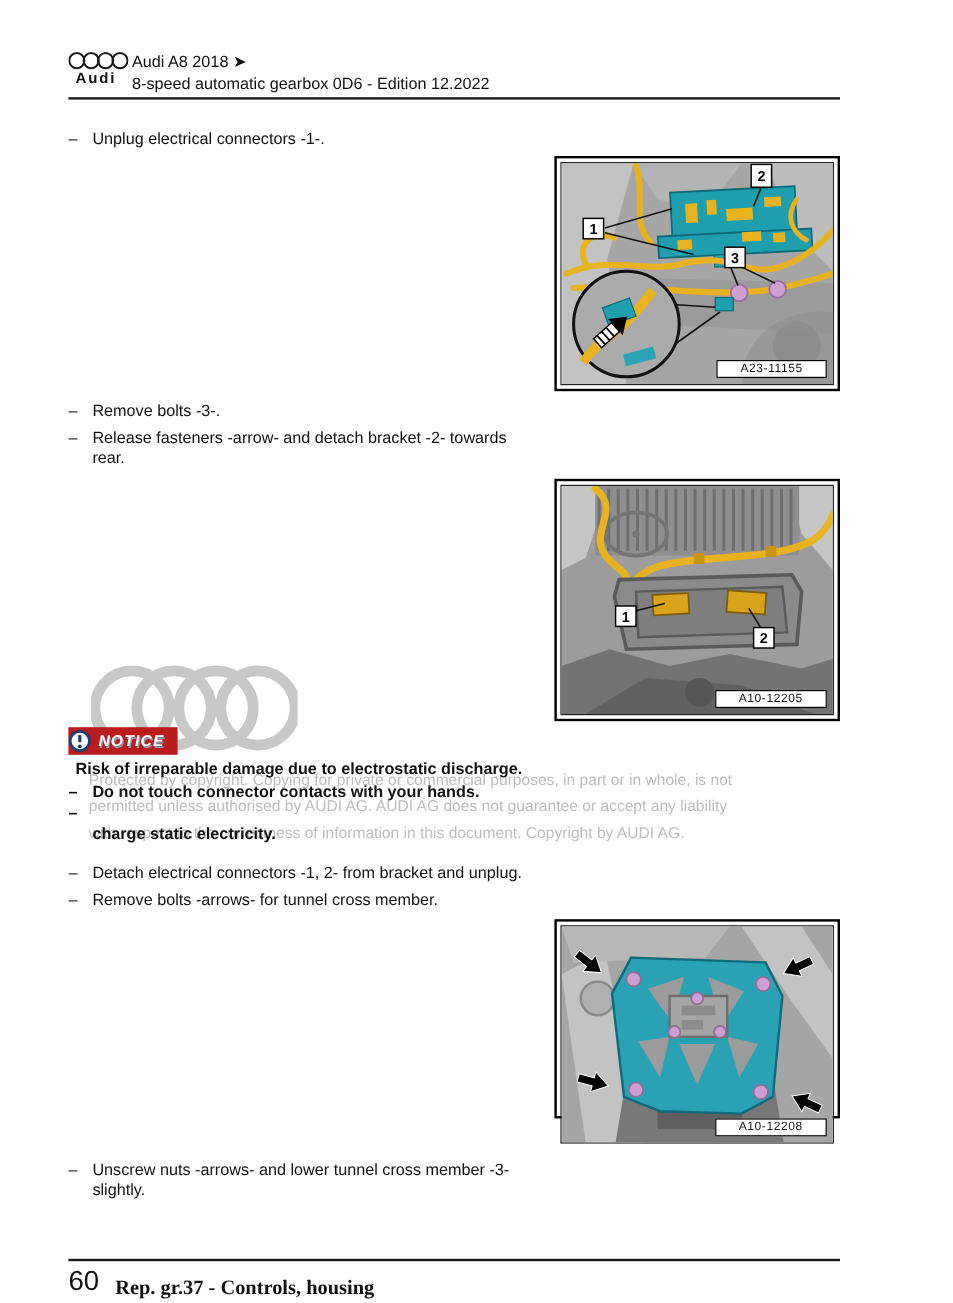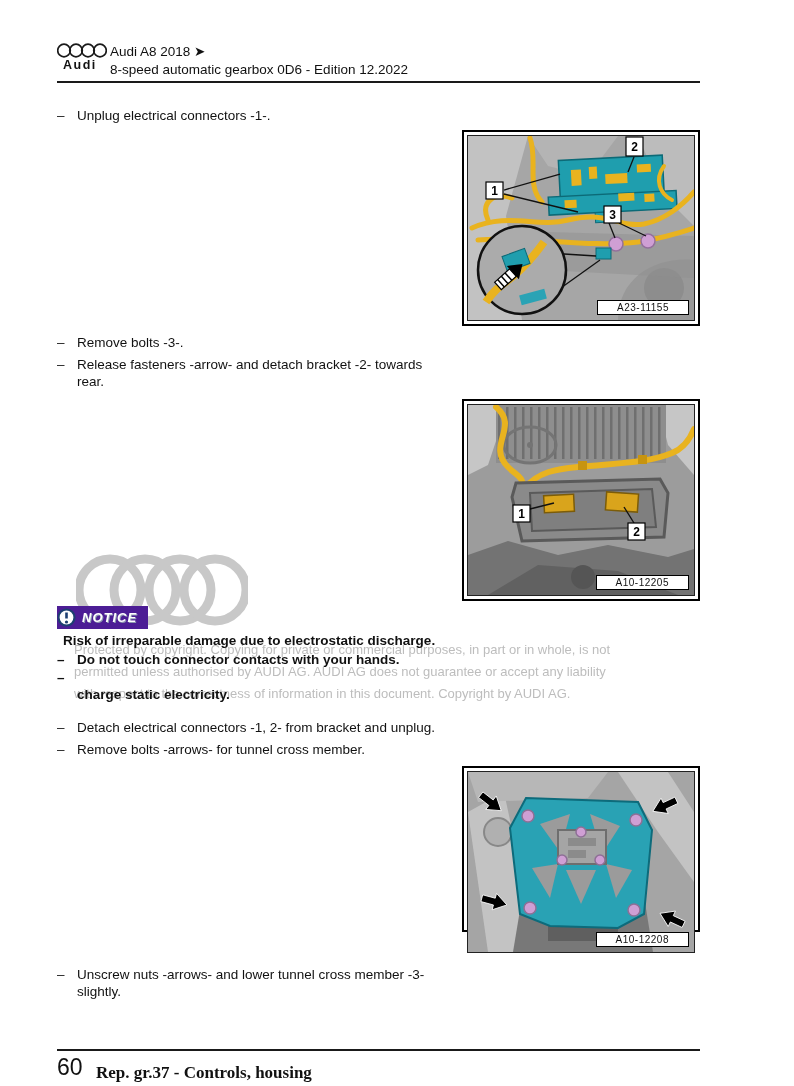--- a/index.html
+++ b/index.html
@@ -22,21 +22,21 @@
   
   .fig{position:absolute;left:462px;width:238px;background:#fff;border:2px solid #000;
        box-sizing:border-box;padding:3px;}
   .fig-inner{position:relative;border:1px solid #222;}
   .fig-inner svg{display:block;}
   .figref{position:absolute;right:5px;bottom:5px;background:#fff;border:1px solid #000;
           font-size:10px;padding:1px 19px;letter-spacing:.5px;}
   .co-text{font:700 12px "Liberation Sans",sans-serif;}
 
   
-  .notice-banner{left:57px;top:606px;width:91px;height:23px;background:#4c1d95;
+  .notice-banner{left:57px;top:606px;width:91px;height:23px;background:#b91c1c;
                  display:flex;align-items:center;}
   .notice-label{color:#fff;font-size:13px;font-style:italic;font-weight:bold;
                 letter-spacing:1px;margin-left:6px;text-shadow:1px 1px 0 #8d99b0;}
   .wm-rings{left:76px;top:554px;}
   .wm-text{left:74px;top:639px;font-size:13px;line-height:22px;color:#bdbdbd;white-space:nowrap;}
 
   
   .pgnum{left:57px;top:1054px;font-size:23px;}
   .pgsec{left:96px;top:1063px;font-size:17px;font-weight:bold;font-family:Liberation Serif, serif;}
 </style>

